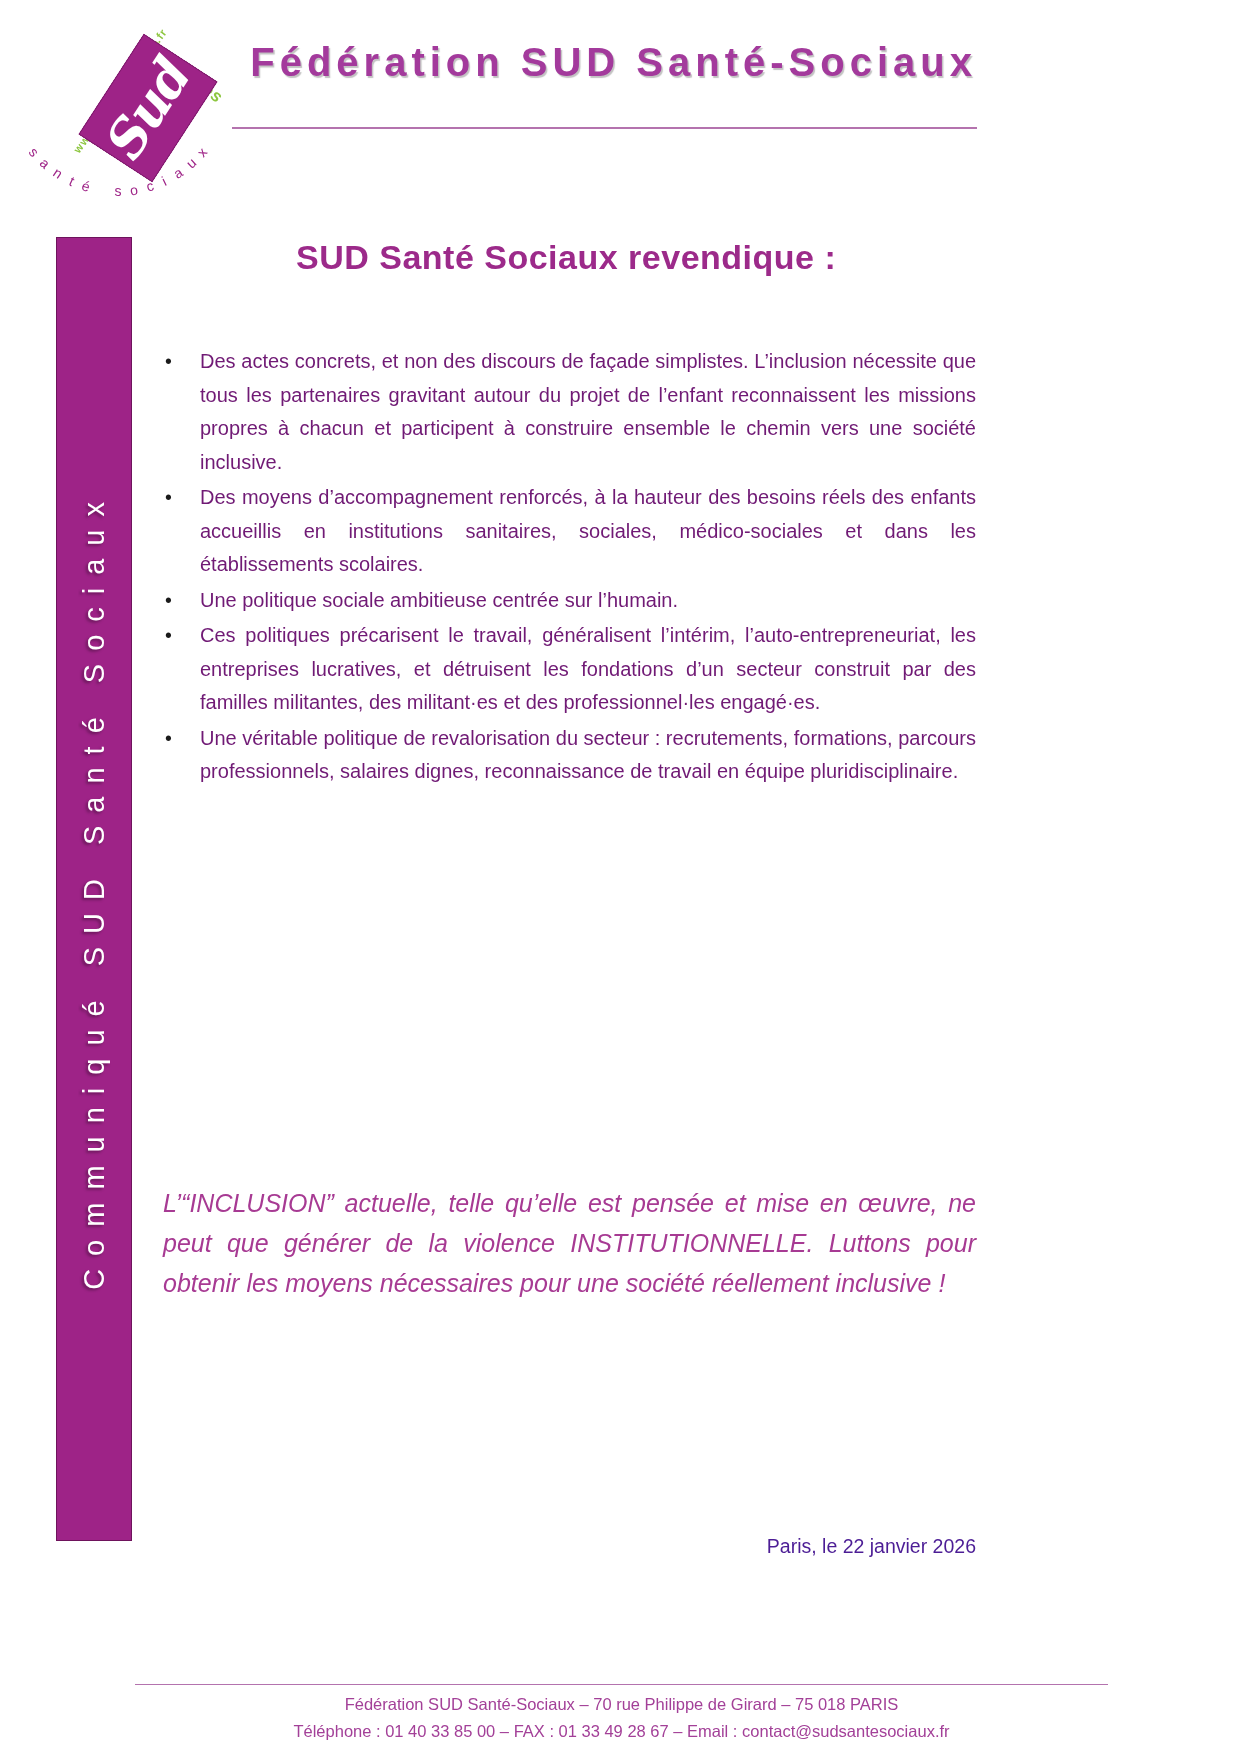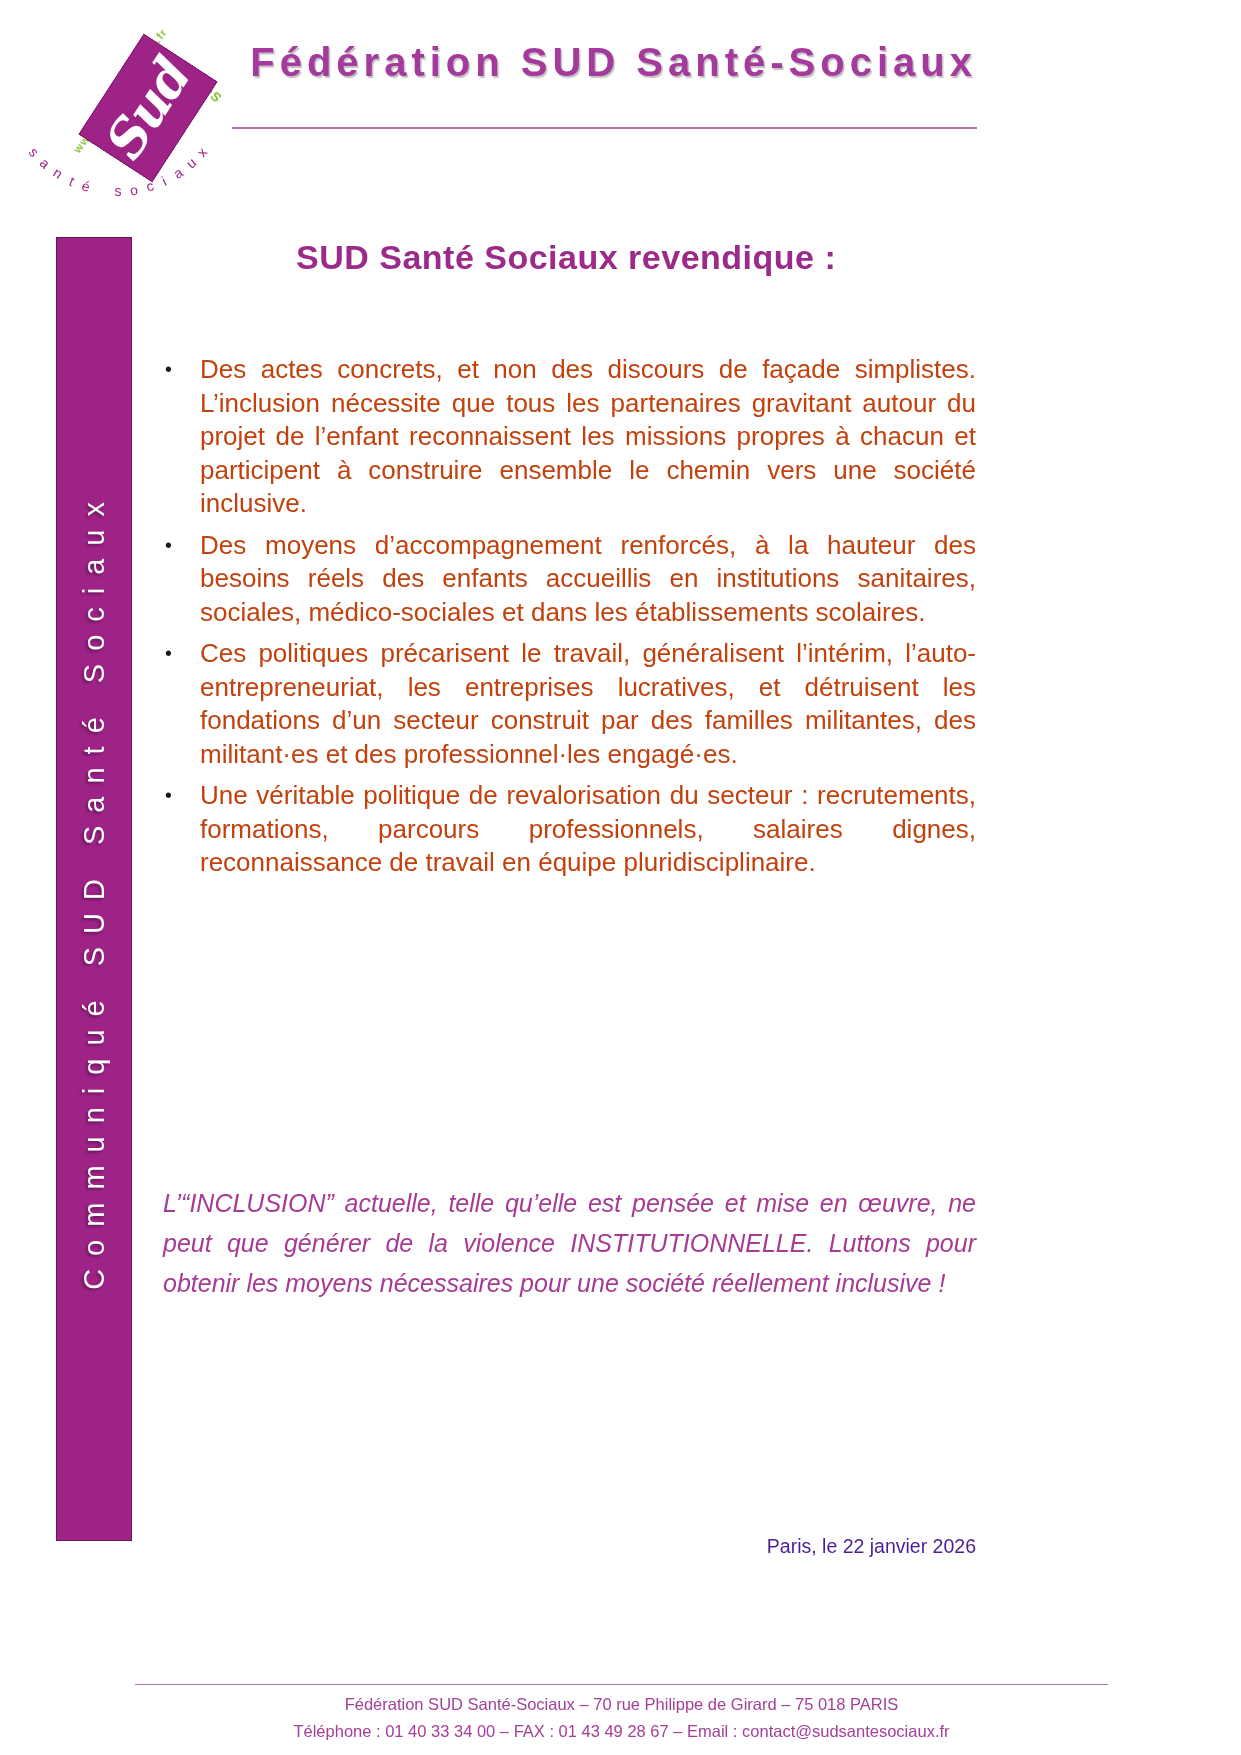--- a/index.html
+++ b/index.html
@@ -64,21 +64,21 @@
   .doc-title {
     position:absolute; left:276px; top:238px; width:700px;
     color:#9c2a8a; font-size:34px; font-weight:bold; letter-spacing:0.5px;margin-left:20px;
   }
   .bullet-list {
     position:absolute; left:163px; top:345px; width:813px;
     list-style:none;
   }
   .bullet-list li {
     position:relative; padding-left:37px; text-align:justify;
-    font-size:26px; line-height:33.5px; color:#c2410c; margin-bottom:2px;margin-top:8px;
+    font-size:20px; line-height:33.5px; color:#701a75; margin-bottom:2px;
   }
   .bullet-list li::before {
     content:"\2022"; position:absolute; left:2px; top:0;
     font-size:19.5px; color:#1a1a1a;
   }
   .highlight-par {
     position:absolute; left:163px; top:1183px; width:813px;
     color:#a73a93; font-size:25px; line-height:40px; text-align:justify;font-style:italic;
   }
   .dateline {
@@ -127,25 +127,26 @@
 
 <div class="side-band">
   <span class="side-band-text">Communiqué SUD Santé Sociaux</span>
 </div>
 
 <div class="doc-title">SUD Santé Sociaux revendique :</div>
 
 <ul class="bullet-list">
     <li>Des actes concrets, et non des discours de façade simplistes. L’inclusion nécessite que tous les partenaires gravitant autour du projet de l’enfant reconnaissent les missions propres à chacun et participent à construire ensemble le chemin vers une société inclusive.</li>
     <li>Des moyens d’accompagnement renforcés, à la hauteur des besoins réels des enfants accueillis en institutions sanitaires, sociales, médico-sociales et dans les établissements scolaires.</li>
+    <li>Une politique sociale ambitieuse centrée sur l’humain.</li>
     <li>Ces politiques précarisent le travail, généralisent l’intérim, l’auto-entrepreneuriat, les entreprises lucratives, et détruisent les fondations d’un secteur construit par des familles militantes, des militant·es et des professionnel·les engagé·es.</li>
     <li>Une véritable politique de revalorisation du secteur : recrutements, formations, parcours professionnels, salaires dignes, reconnaissance de travail en équipe pluridisciplinaire.</li>
   </ul>
 
 <div class="highlight-par">L’“INCLUSION” actuelle, telle qu’elle est pensée et mise en œuvre, ne peut que générer de la violence INSTITUTIONNELLE. Luttons pour obtenir les moyens nécessaires pour une société réellement inclusive !</div>
 
 <div class="dateline">Paris, le 22 janvier 2026</div>
 
 <div class="footer-rule"></div>
 <div class="footer-text">
   <div>Fédération SUD Santé-Sociaux – 70 rue Philippe de Girard – 75 018 PARIS</div>
-  <div>Téléphone : 01 40 33 34 00 – FAX : 01 43 49 28 67 – Email : contact@sudsantesociaux.fr</div>
+  <div>Téléphone : 01 40 33 85 00 – FAX : 01 33 49 28 67 – Email : contact@sudsantesociaux.fr</div>
 </div>
 
 </body></html>

